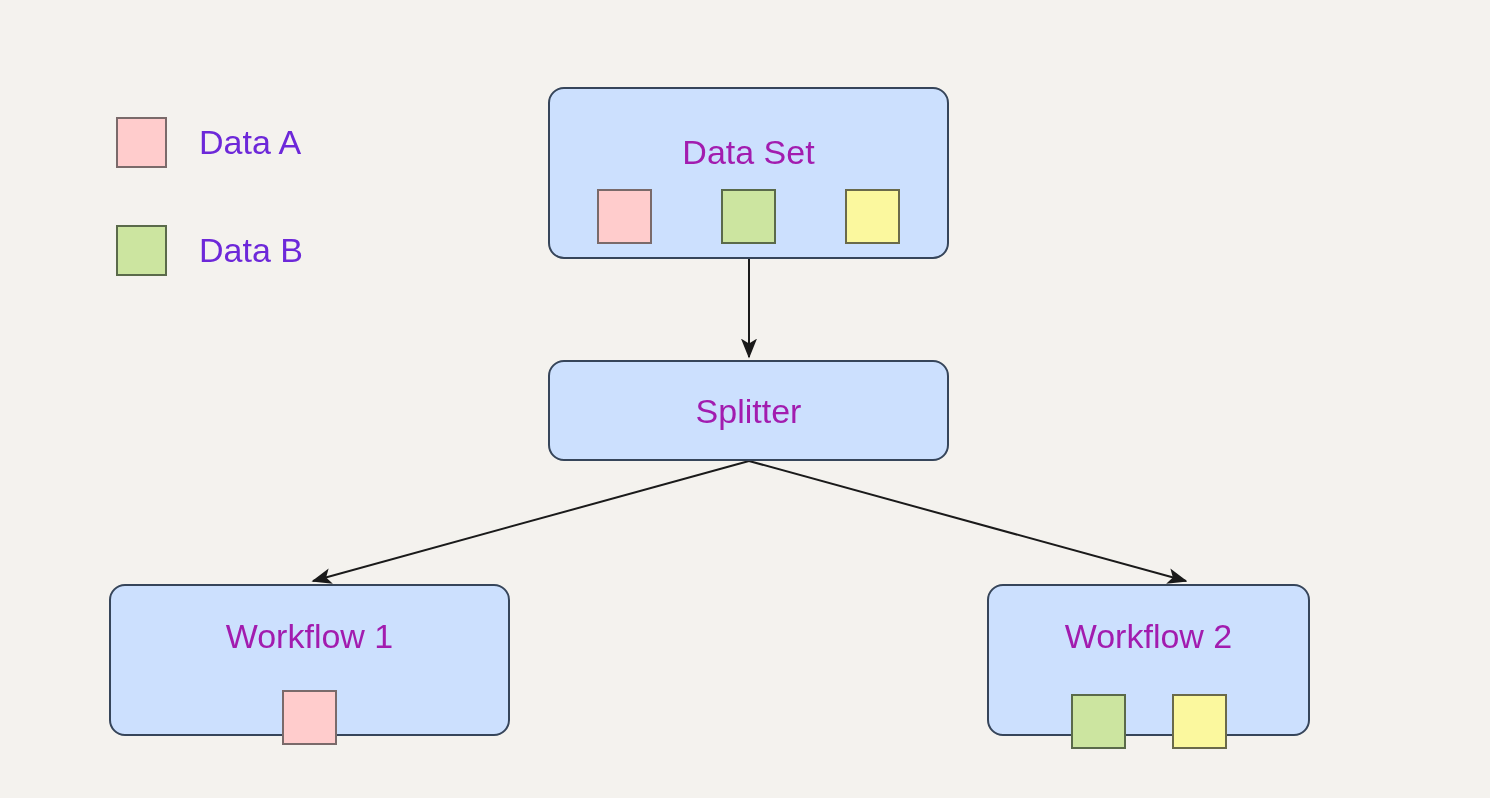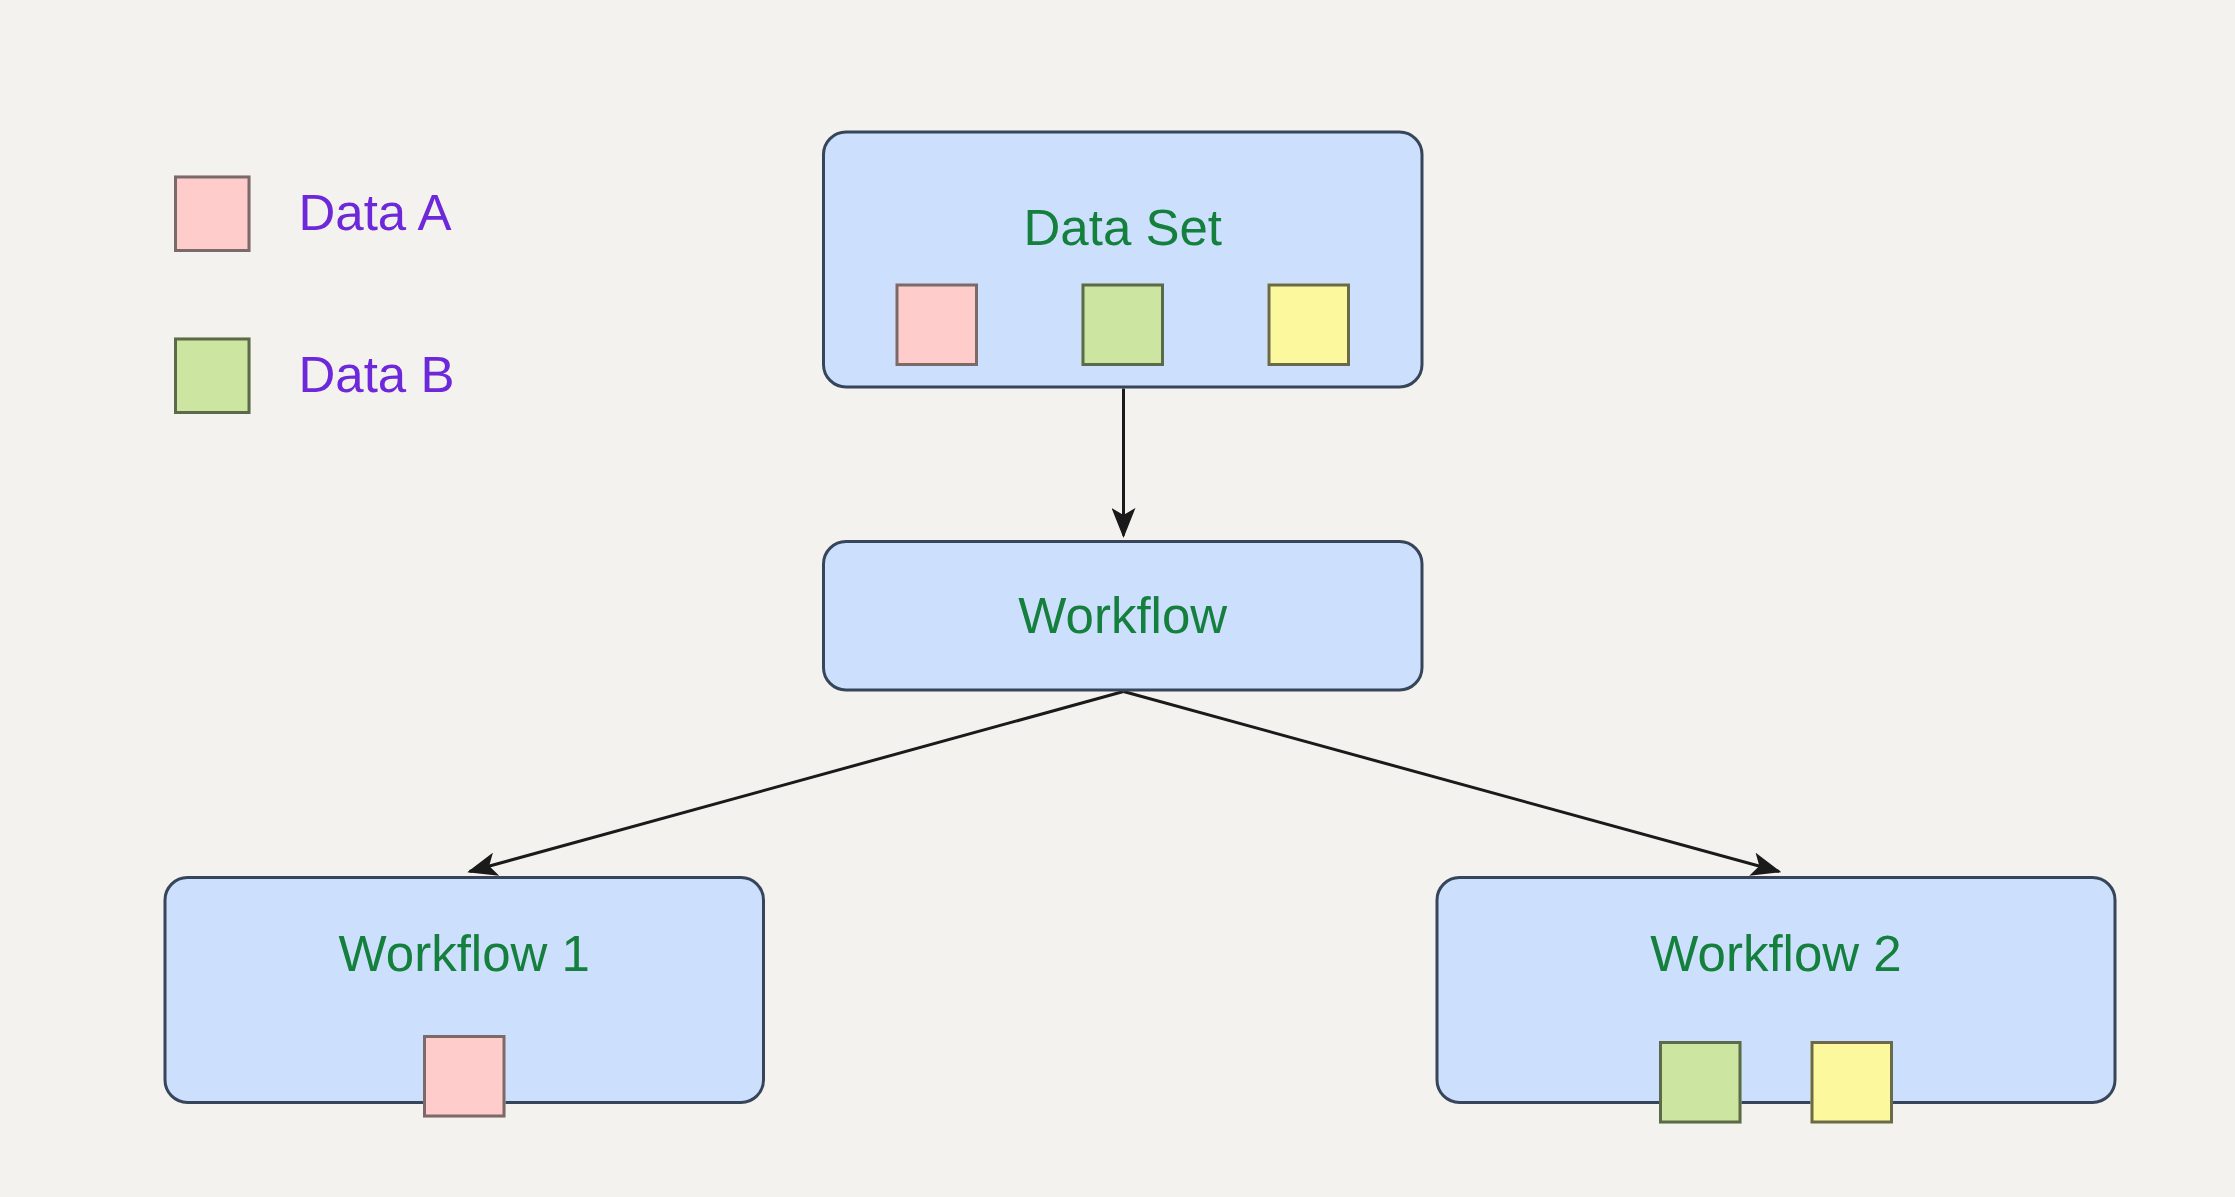--- a/index.html
+++ b/index.html
@@ -60,21 +60,21 @@
     box-sizing: border-box;
     background: #cce0fe;
     border: 2px solid #36455a;
     border-radius: 16px;
     display: flex;
     flex-direction: column;
     align-items: center;
   }
   .node-title {
     font-size: 34px;
-    color: #15803d;
+    color: #a21caf;
     line-height: 1;
     white-space: nowrap;
   }
   .chip-row {
     display: flex;
     align-items: center;
     justify-content: center;
   }
   .chip {
     box-sizing: border-box;
@@ -108,23 +108,23 @@
     width: 401px;
     height: 152px;
     justify-content: flex-start;
     padding-top: 33px;
     gap: 24px;
   }
   #node-workflow1 .chip-row {
     margin-top: 13px;
   }
   #node-workflow2 {
-    left: 957px;
+    left: 987px;
     top: 584px;
-    width: 454px;
+    width: 323px;
     height: 152px;
     justify-content: flex-start;
     padding-top: 33px;
     gap: 28px;
   }
   #node-workflow2 .chip-row {
     margin-top: 13px;
     gap: 46px;
   }
 </style>
@@ -158,21 +158,21 @@
   <div class="node" id="node-dataset">
     <div class="node-title">Data Set</div>
     <div class="chip-row">
       <span class="chip" style="background:#ffcccc;border-color:#7a6a6a;"></span>
       <span class="chip" style="background:#cce5a0;border-color:#5a6a4a;"></span>
       <span class="chip" style="background:#fbf89e;border-color:#6a6a4a;"></span>
     </div>
   </div>
 
   <div class="node" id="node-splitter">
-    <div class="node-title">Workflow</div>
+    <div class="node-title">Splitter</div>
   </div>
 
   <div class="node" id="node-workflow1">
     <div class="node-title">Workflow 1</div>
     <div class="chip-row">
       <span class="chip" style="background:#ffcccc;border-color:#7a6a6a;"></span>
     </div>
   </div>
 
   <div class="node" id="node-workflow2">

